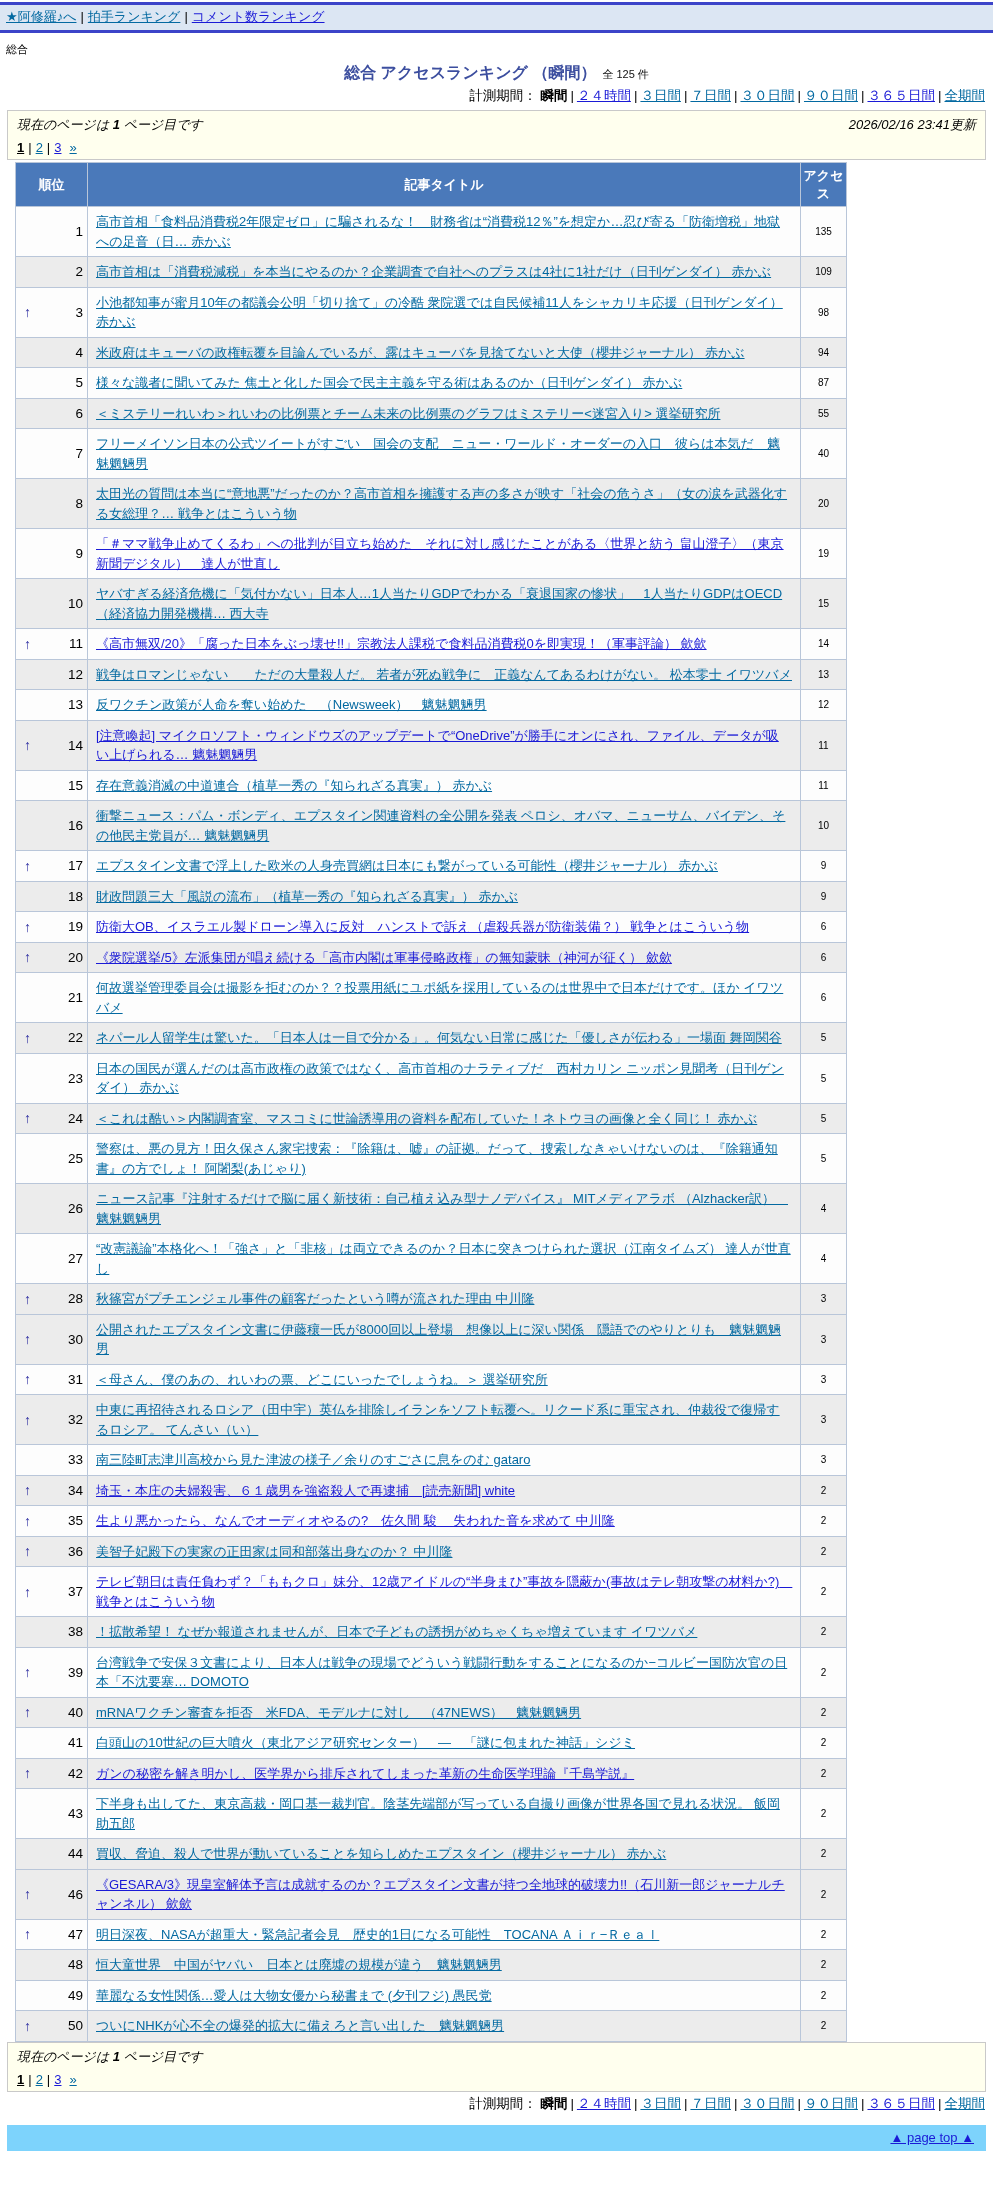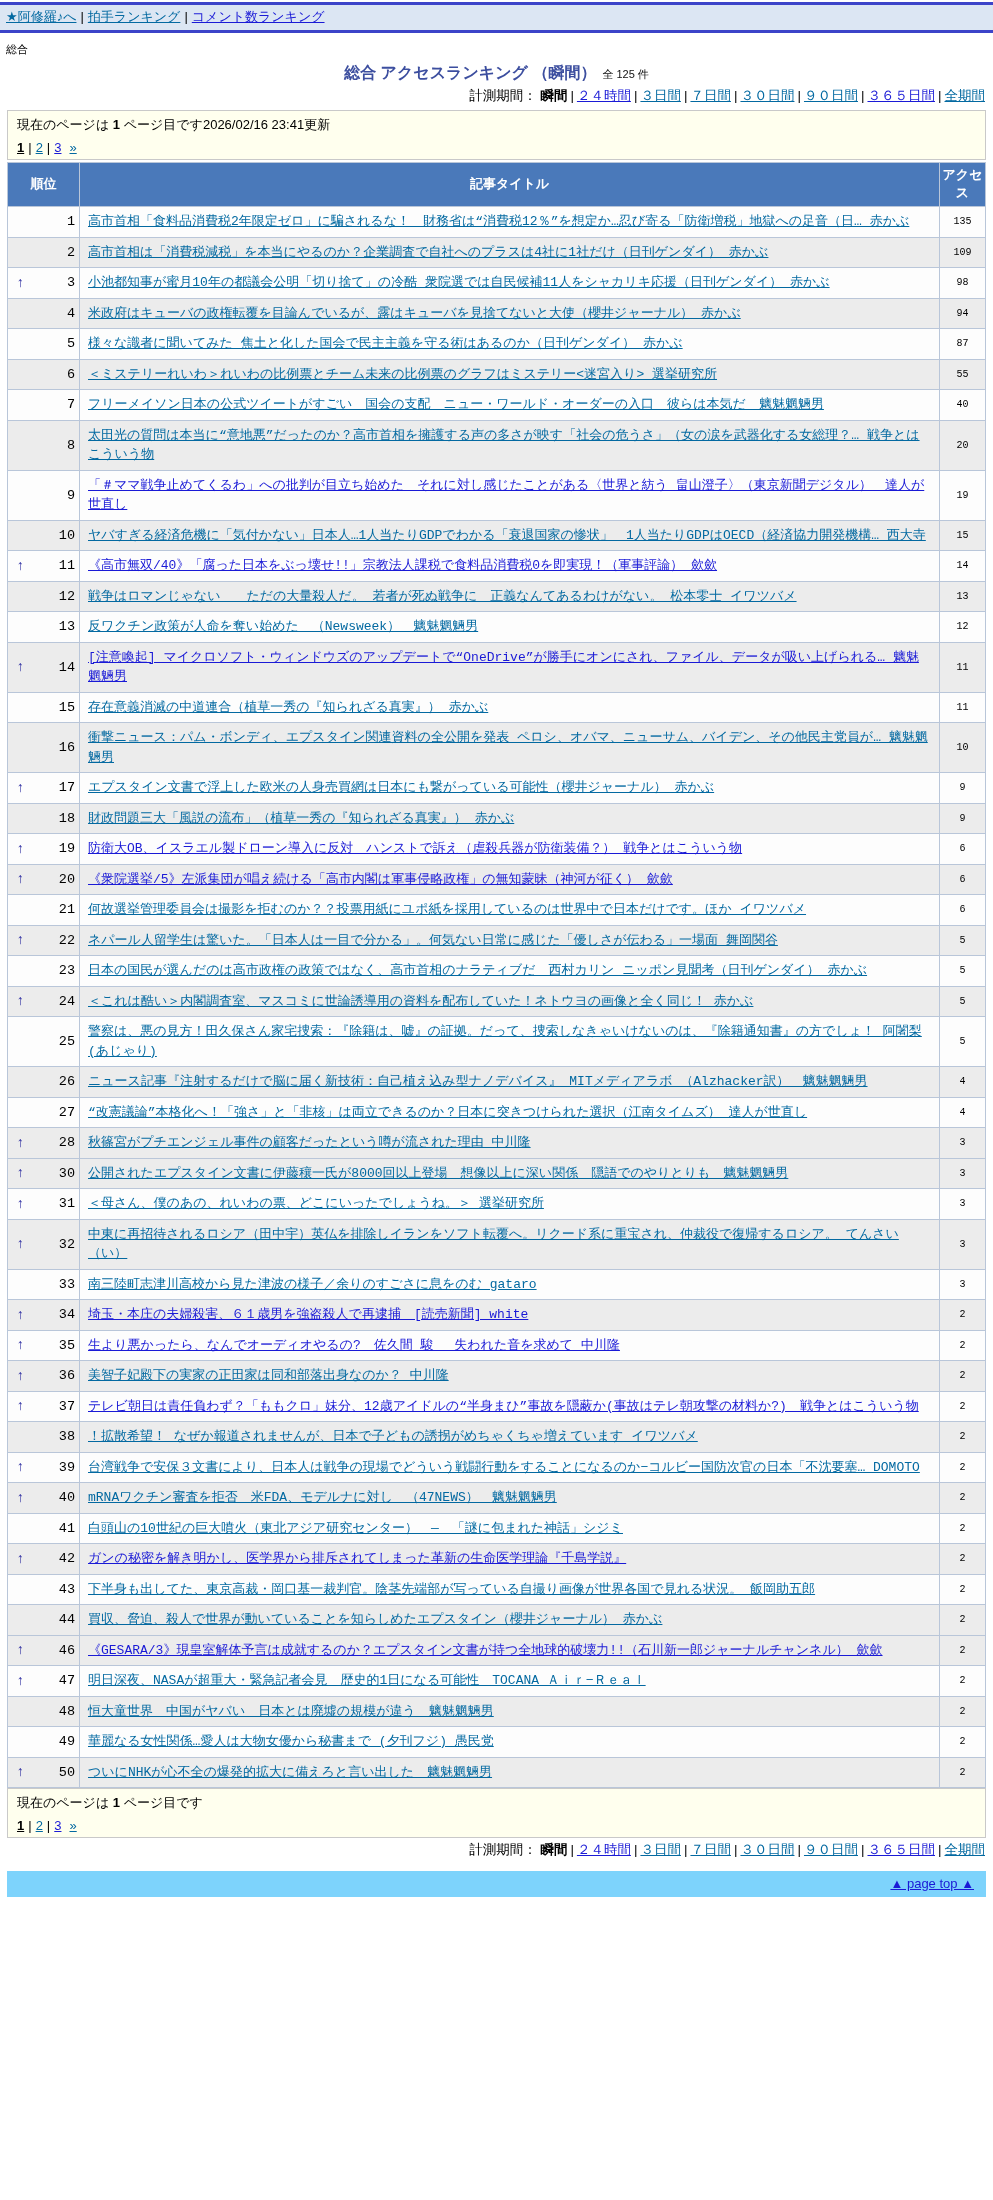--- a/index.html
+++ b/index.html
@@ -52,31 +52,30 @@
   }
   .periods b { color:#000; }
   .periods .sep { margin: 0 3px; }
 
   .infobox {
     background: #ffffee;
     border: 1px solid #c9c9c9;
     margin: 0 7px;
     padding: 5px 9px 4px 9px;
   }
-  .infobox .line1 { display:flex; justify-content: flex-start; }
+  .infobox .line1 { display:flex; justify-content: space-between; font-style: italic; }
   .infobox .pages { margin-top: 6px; }
   .page-current { font-weight: bold; color:#000; text-decoration: underline; }
   .pages .sep { margin: 0 4px; }
 
   table.ranking {
-    width: 979px;
-    margin: 2px 7px 0 7px;
+    width: 832px;
+    margin: 2px 7px 0 15px;
     border-collapse: collapse;
     table-layout: fixed;
-    font-family: Liberation Mono, monospace;
   }
   table.ranking th, table.ranking td {
     border: 1px solid #b9c6d9;
   }
   table.ranking thead th {
     background: #4a79ba;
     color: #fff;
     font-weight: bold;
     font-size: 13px;
     padding: 4px 2px;
@@ -276,21 +275,21 @@
     <td class="access-cell">15</td>
   </tr>
       <tr class="plain">
     <td class="rank-cell">
       <span class="cellflex">
         <span class="up-arrow">↑</span>
         <span class="rank-num">11</span>
       </span>
     </td>
     <td class="title-cell">
-      <a class="title-link lnk-unvisited">《高市無双/40》「腐った日本をぶっ壊せ!!」宗教法人課税で食料品消費税0を即実現！（軍事評論） 歛歛</a>
+      <a class="title-link lnk-unvisited">《高市無双/20》「腐った日本をぶっ壊せ!!」宗教法人課税で食料品消費税0を即実現！（軍事評論） 歛歛</a>
     </td>
     <td class="access-cell">14</td>
   </tr>
       <tr class="stripe">
     <td class="rank-cell">
       <span class="cellflex">
         <span class="up-arrow"></span>
         <span class="rank-num">12</span>
       </span>
     </td>

